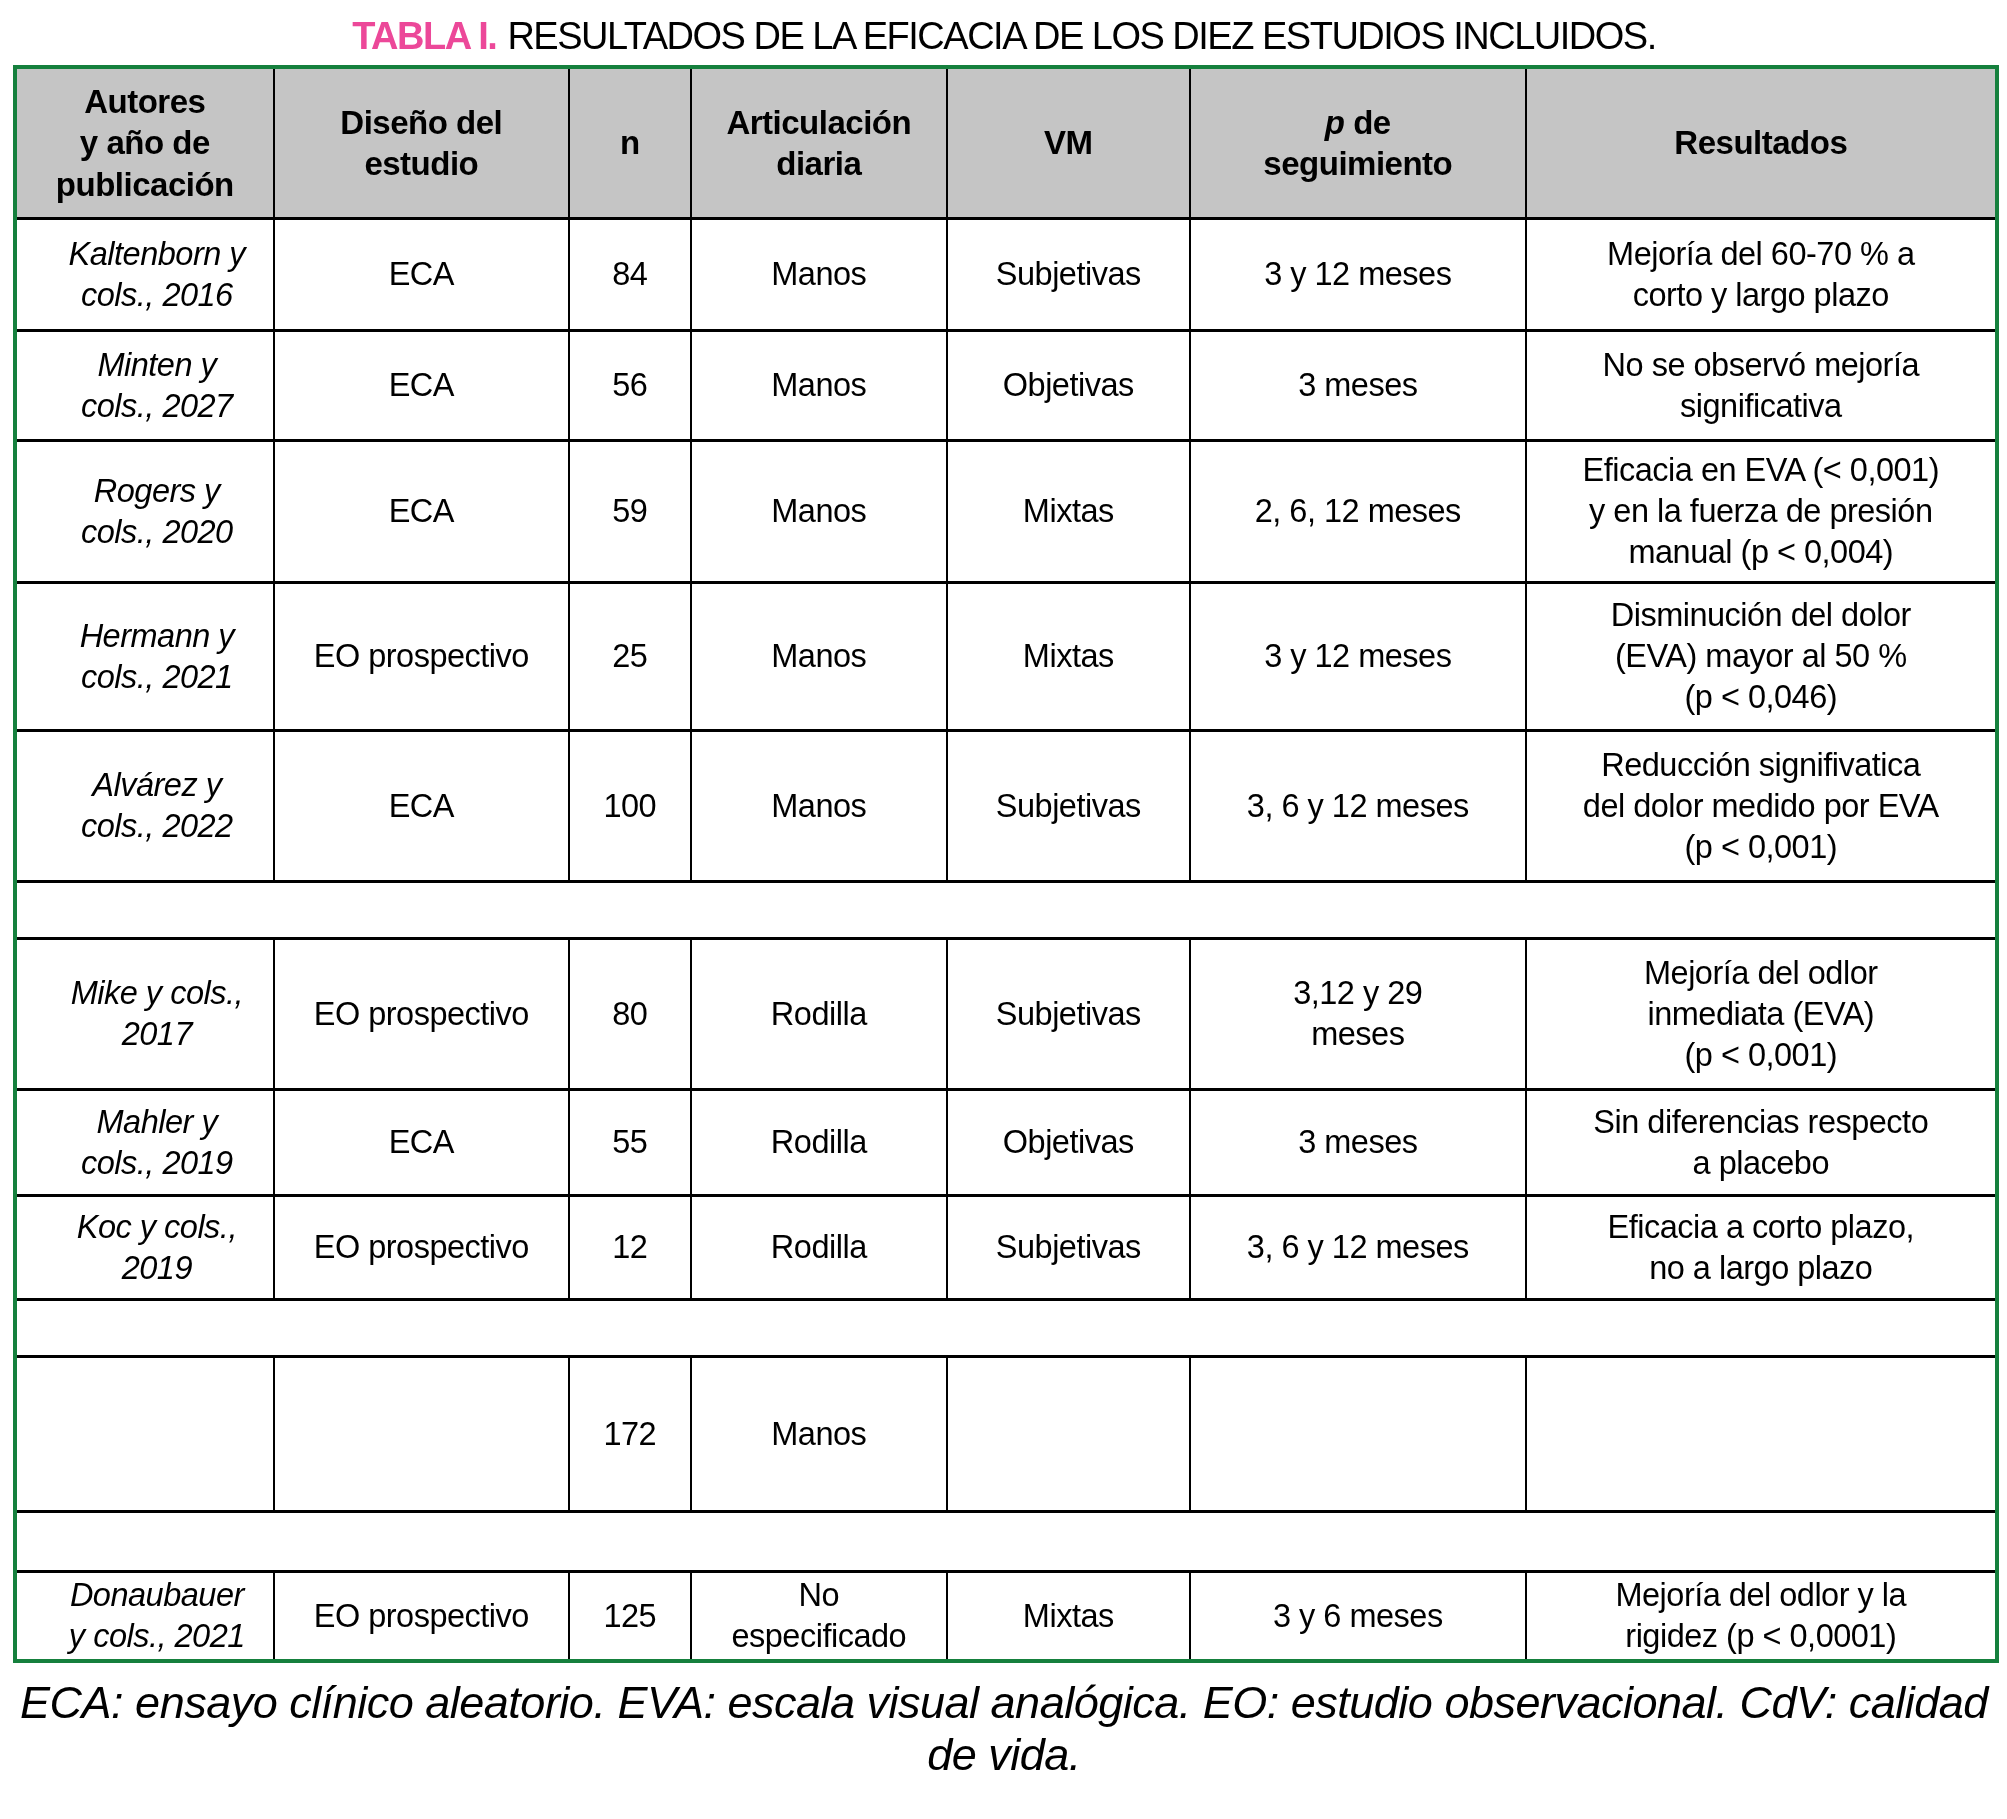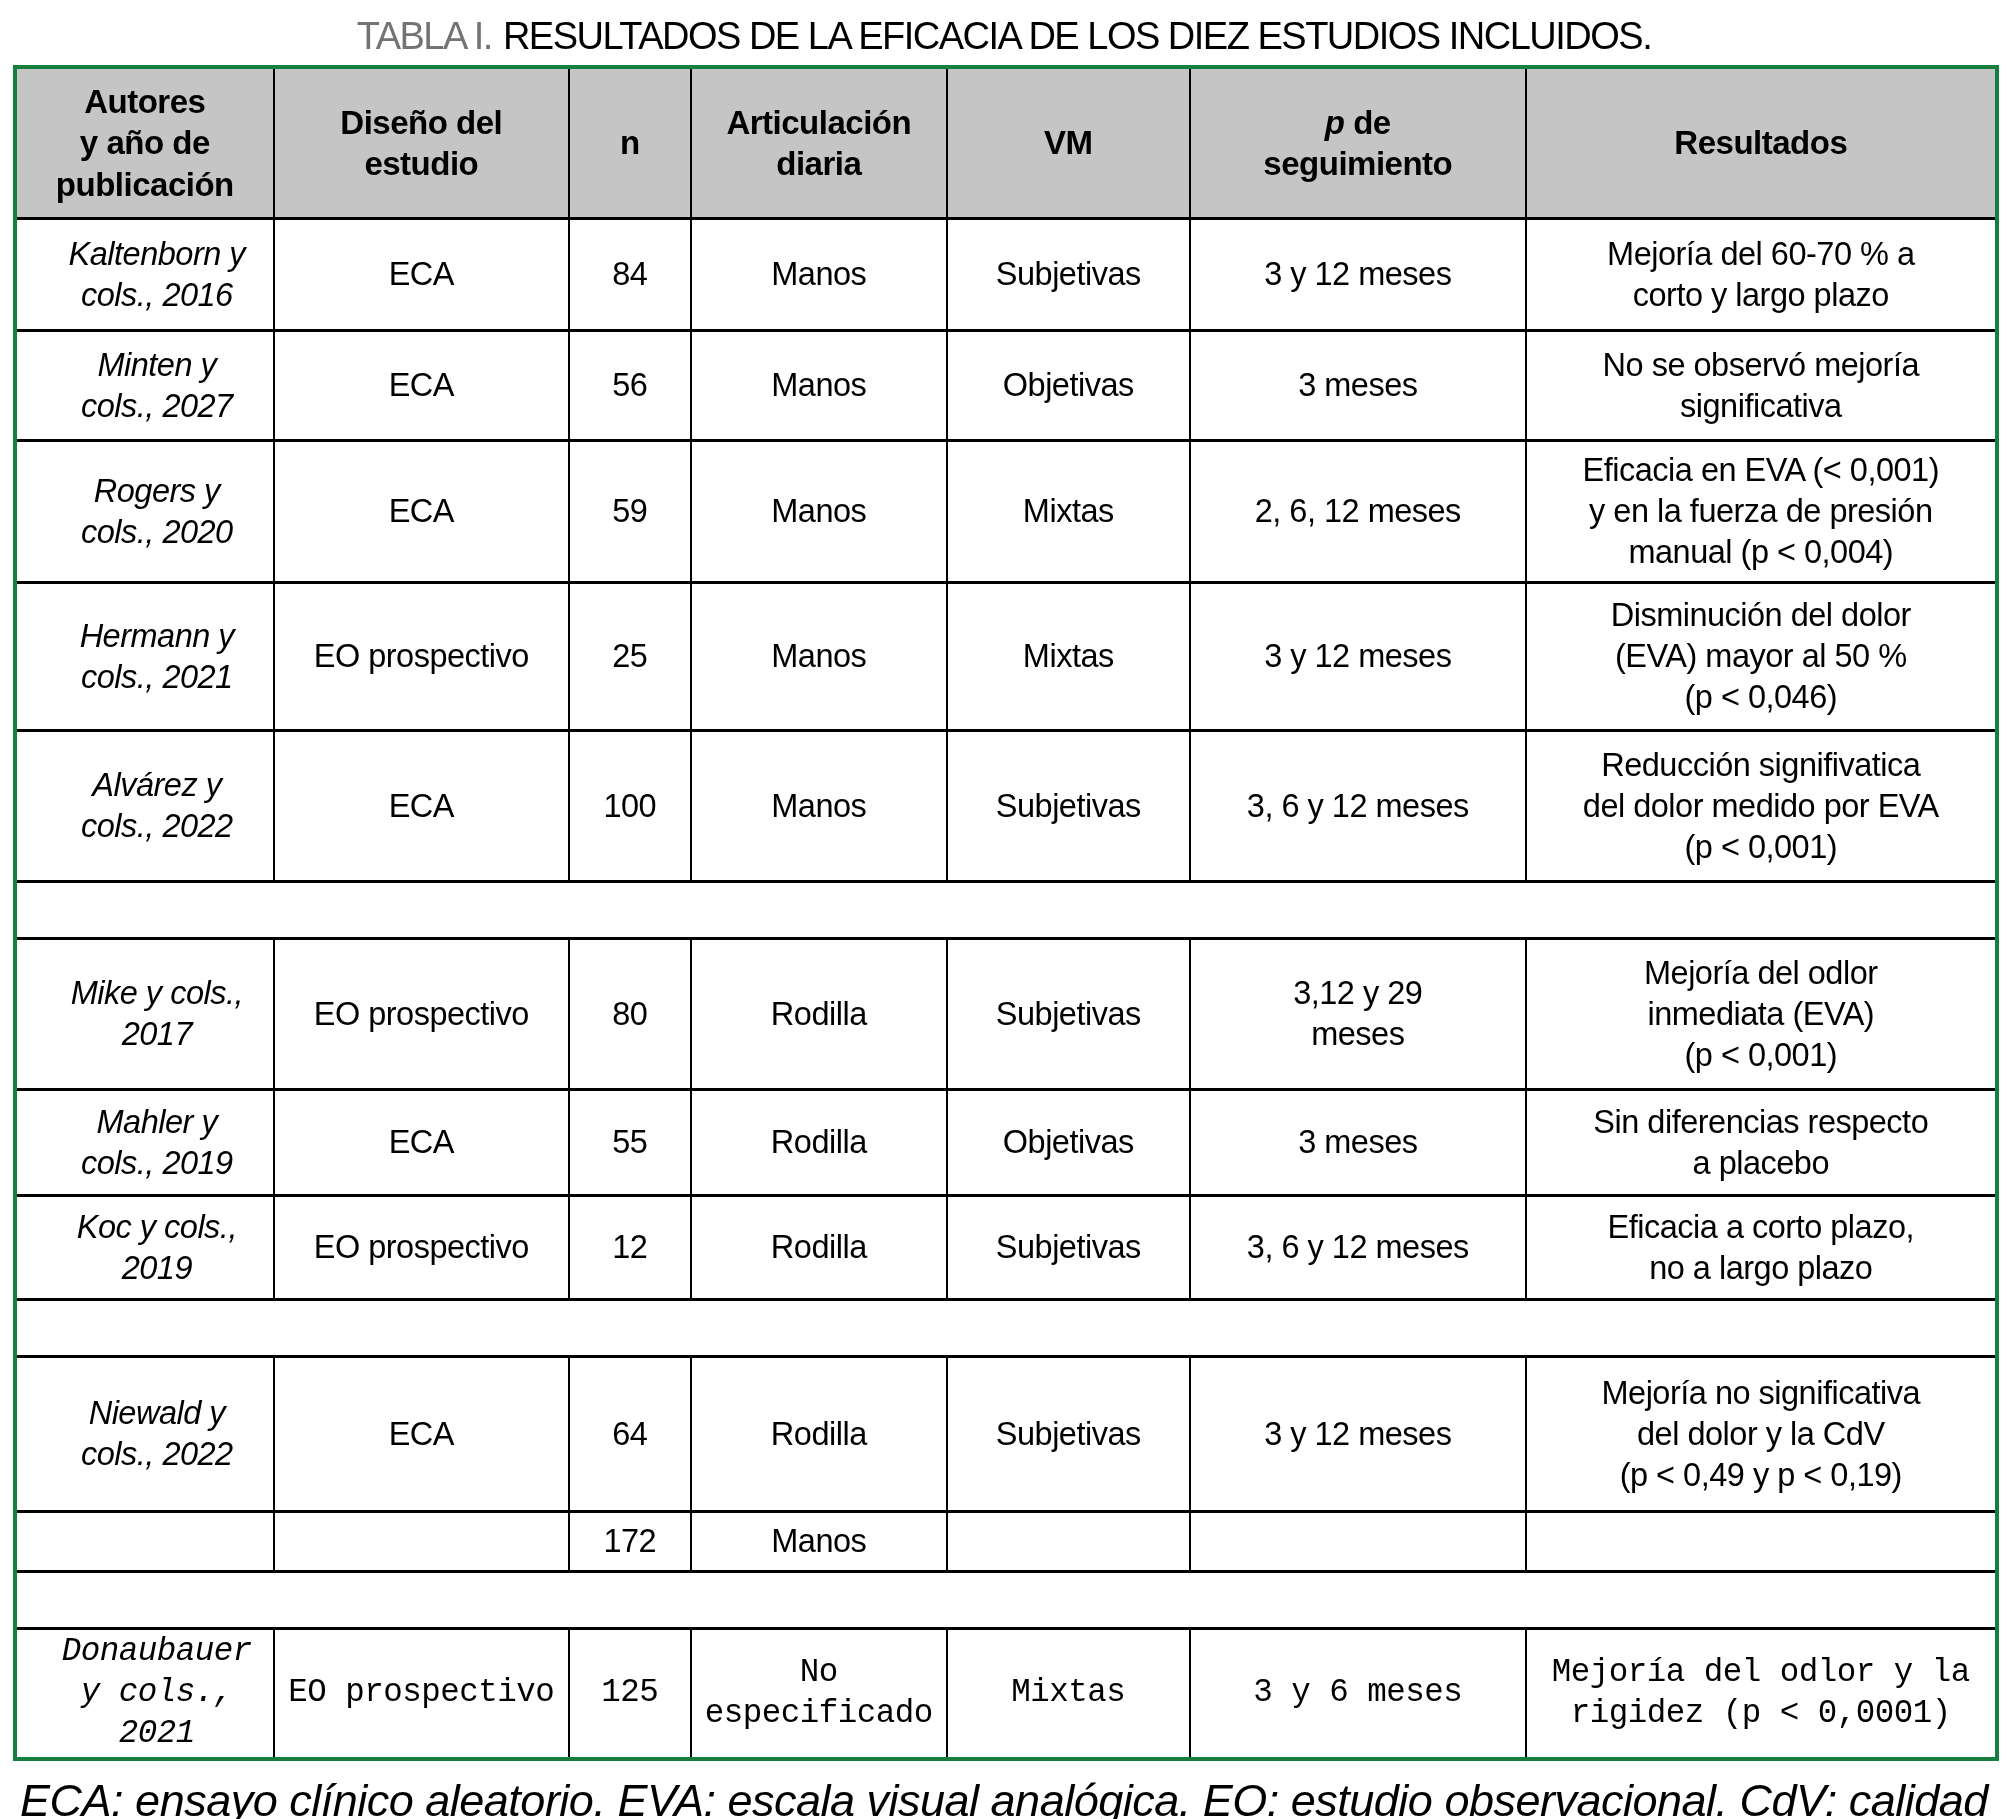--- a/index.html
+++ b/index.html
@@ -13,21 +13,21 @@
   .page { padding-top:7.9px; }
 
   .title {
     text-align:center;
     font-size:38px;
     letter-spacing:-1.5px;
     height:57px; line-height:57px;
     white-space:nowrap;
     font-weight:400;
   }
-  .title .title-label { color:#737373; font-weight:400; margin-right:11px; }
+  .title .title-label { color:#ec4899; font-weight:700; margin-right:11px; }
 
   table.results {
     border-collapse:collapse;
     table-layout:fixed;
     width:1982px;
     margin-left:12.8px;
     border:4px solid #15803d;
   }
   th, td {
     border:2px solid #000;
@@ -205,32 +205,20 @@
           <td class="cell-articulacion">Rodilla</td>
           <td class="cell-vm">Subjetivas</td>
           <td class="cell-p_seguimiento">3, 6 y 12 meses</td>
           <td class="cell-resultados">Eficacia a corto plazo,
 no a largo plazo</td>
         </tr>
         <tr>
           <td colspan="7"></td>
         </tr>
         <tr>
-          <td class="cell-autores">Niewald y
-cols., 2022</td>
-          <td class="cell-diseno">ECA</td>
-          <td class="cell-n">64</td>
-          <td class="cell-articulacion">Rodilla</td>
-          <td class="cell-vm">Subjetivas</td>
-          <td class="cell-p_seguimiento">3 y 12 meses</td>
-          <td class="cell-resultados">Mejoría no significativa
-del dolor y la CdV
-(p &lt; 0,49 y p &lt; 0,19)</td>
-        </tr>
-        <tr>
           <td class="cell-autores"></td>
           <td class="cell-diseno"></td>
           <td class="cell-n">172</td>
           <td class="cell-articulacion">Manos</td>
           <td class="cell-vm"></td>
           <td class="cell-p_seguimiento"></td>
           <td class="cell-resultados"></td>
         </tr>
         <tr>
           <td colspan="7"></td>

